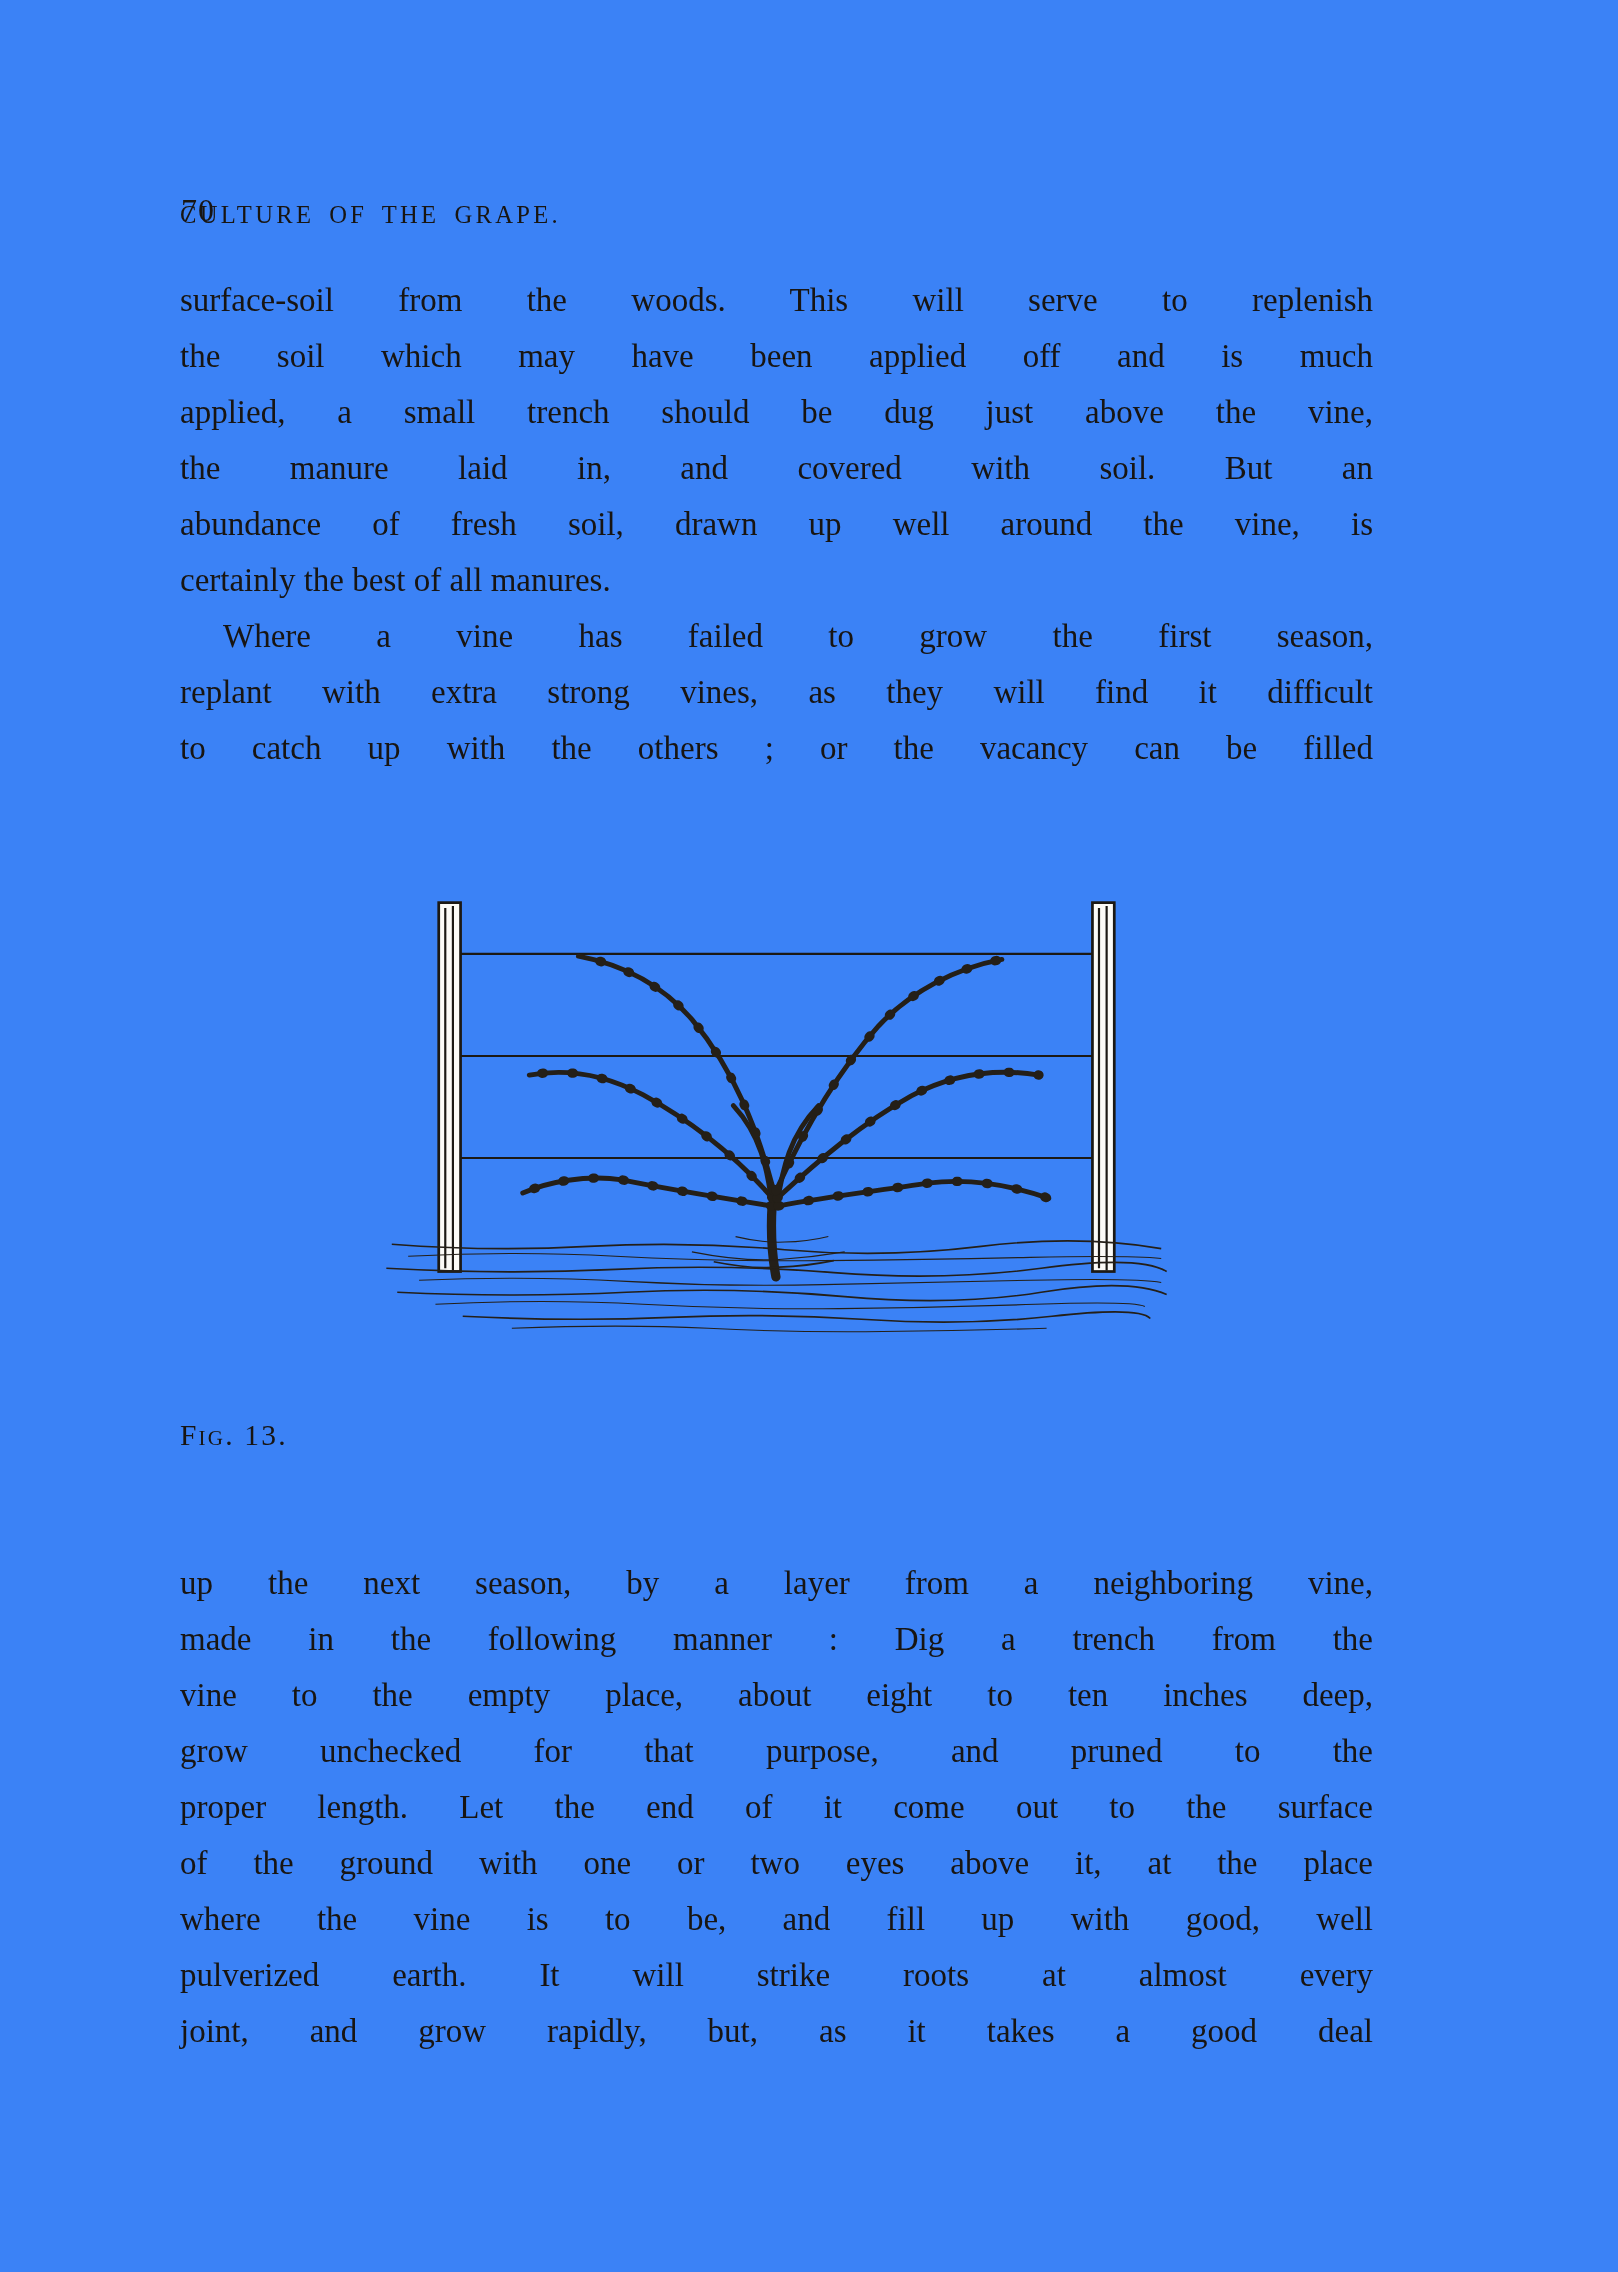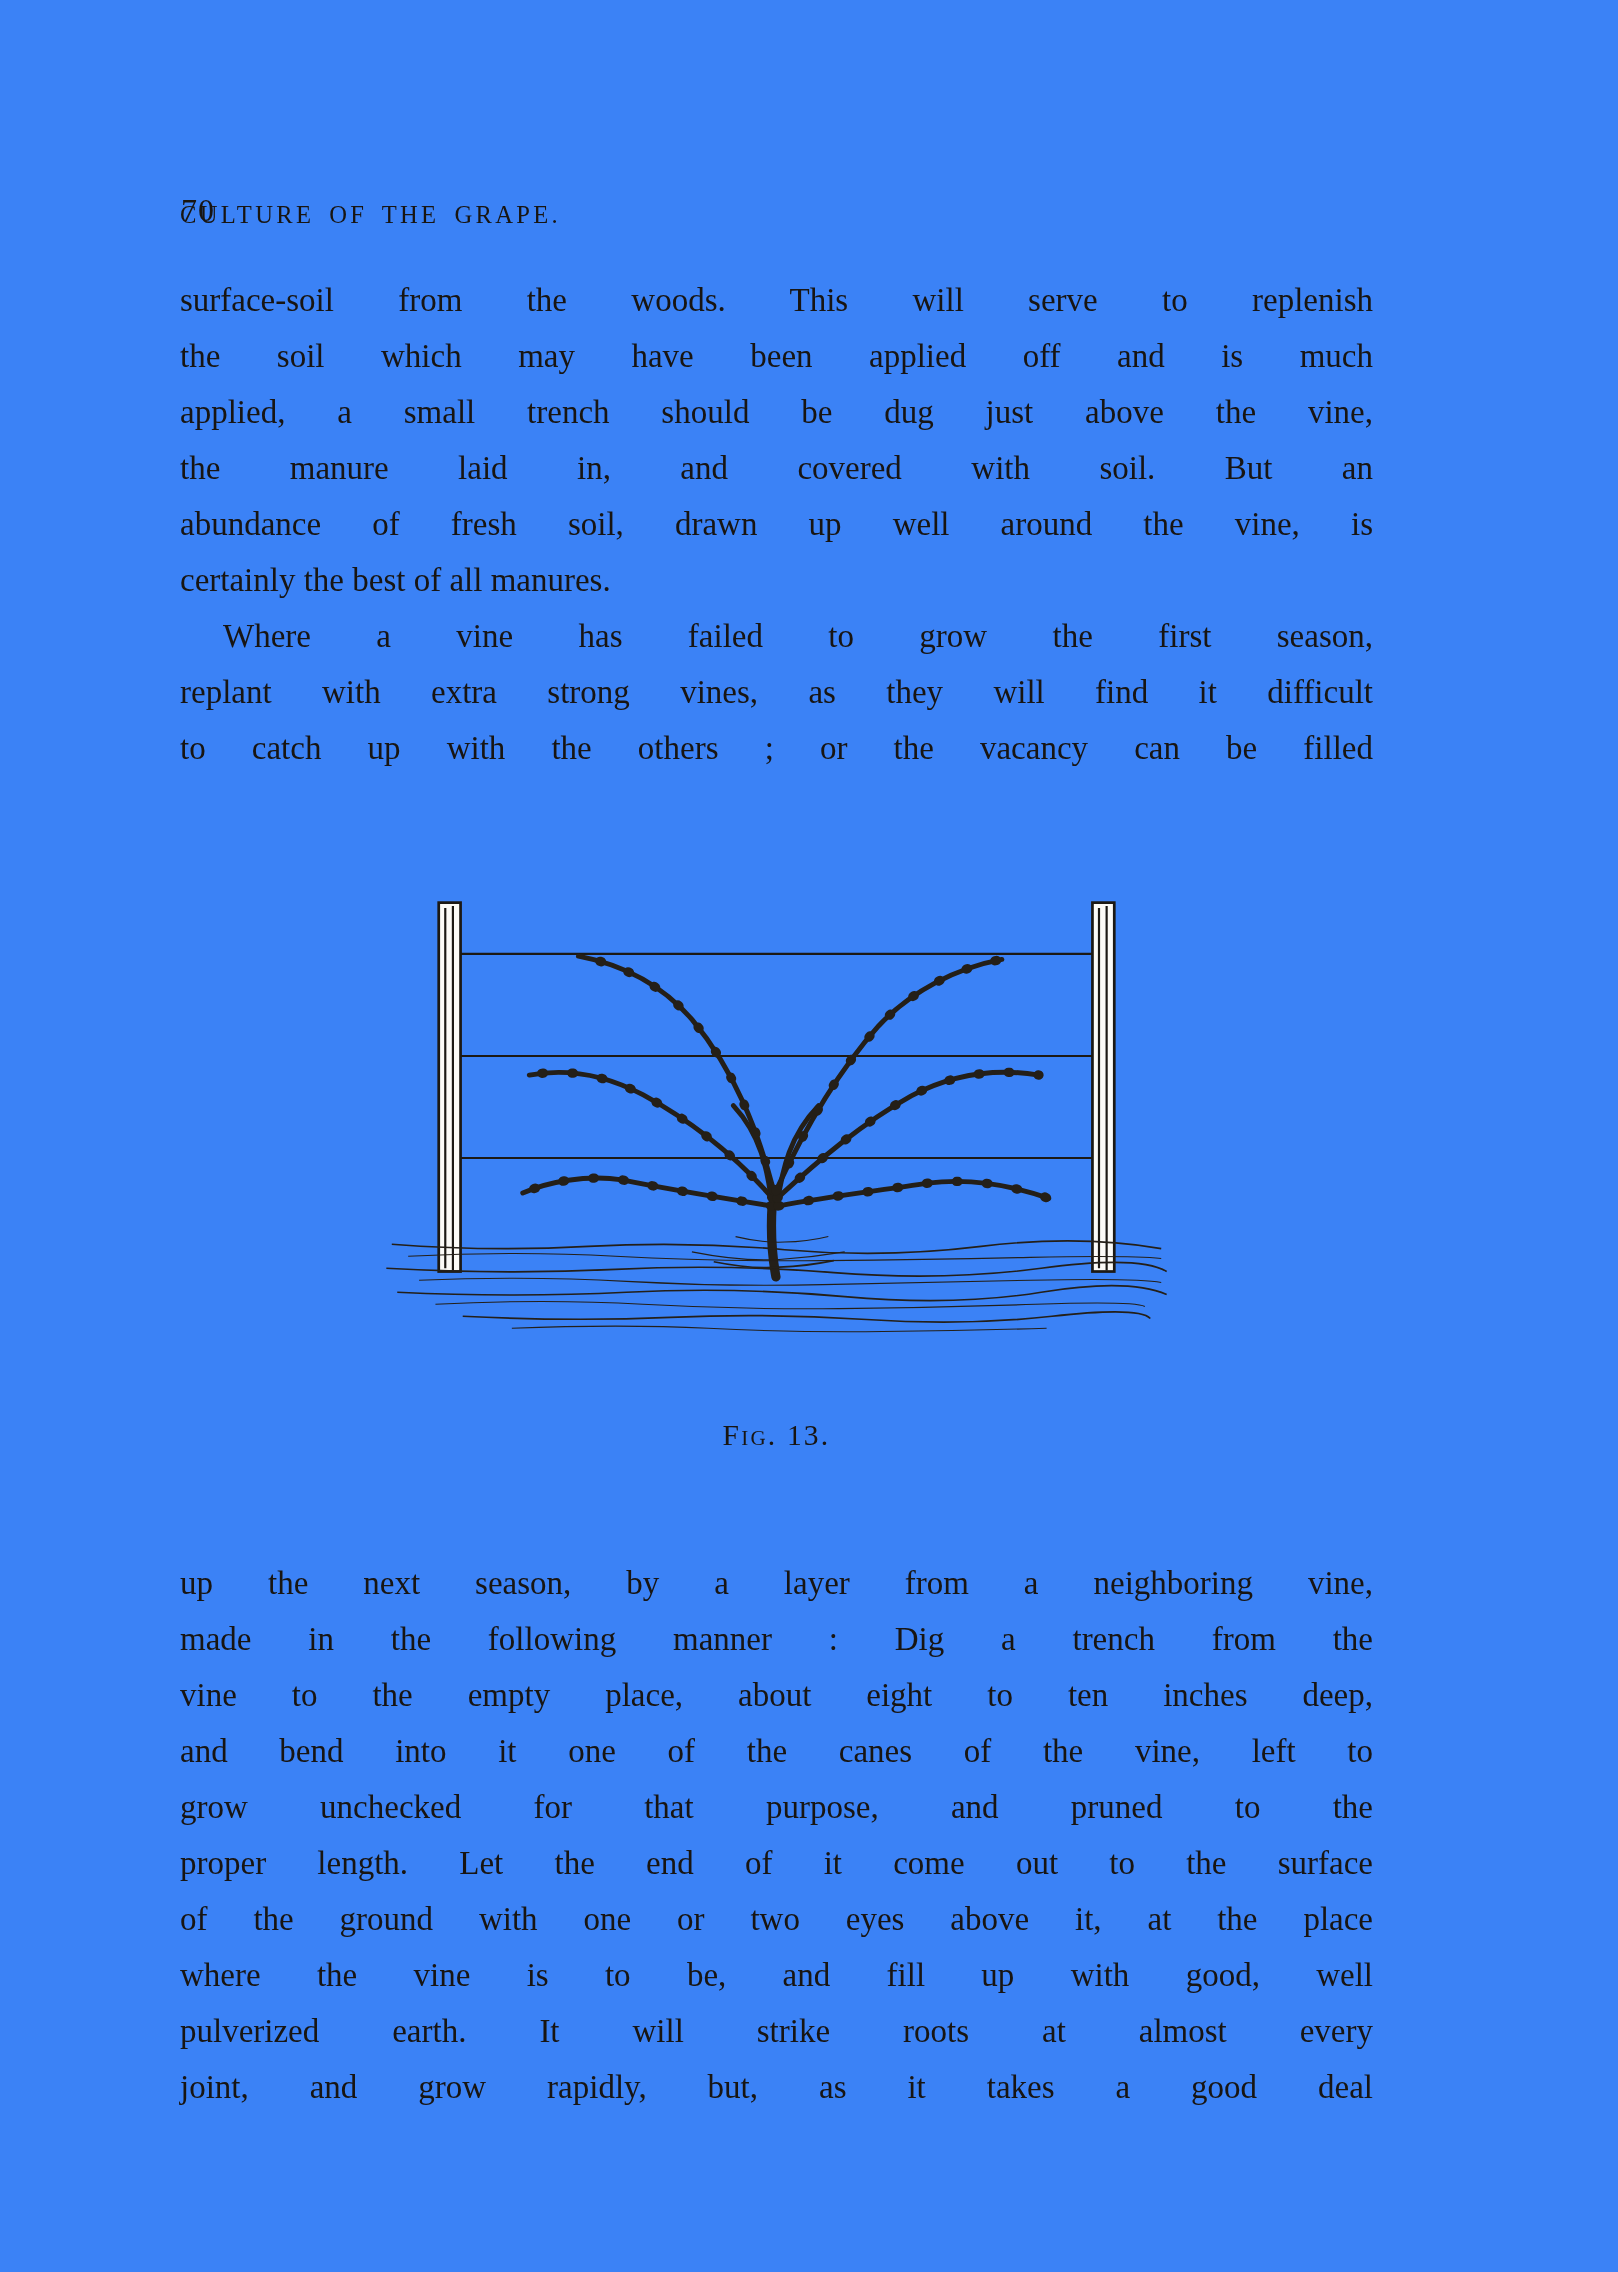--- a/index.html
+++ b/index.html
@@ -44,21 +44,20 @@
   }
   .line.end { text-align-last: left; }
   .line.indent { text-indent: 43px; }
   .figure-wrap {
     margin: 119px auto 0 auto;
     width: 781px;
     height: 442px;
   }
   .figure-caption {
     margin-top: 70px;
-    text-align: center;
     font-size: 29.5px;
     font-variant: small-caps;
     letter-spacing: 2.2px;
   }
   .para3 { margin-top: 92px; }
   svg .wood { stroke: #1c1914; fill: #fcfbf7; }
   svg .wire { stroke: #1c1914; stroke-width: 4; fill: none; }
   svg .cane { stroke: #241f18; stroke-width: 9; fill: none; stroke-linecap: round; }
   svg .trunk { stroke: #241f18; stroke-width: 17; fill: none; stroke-linecap: round; }
   svg .nodes { stroke: #241f18; stroke-width: 17; fill: none; stroke-linecap: round; stroke-dasharray: 3 52; }
@@ -146,21 +145,20 @@
         </g>
       </svg>
     </div>
 
     <div class="figure-caption">Fig. 13.</div>
 
     <div class="para para3">
       <div class="line">up the next season, by a layer from a neighboring vine,</div>
       <div class="line">made in the following manner :  Dig a trench from the</div>
       <div class="line">vine to the empty place, about eight to ten inches deep,</div>
-      <div class="line">and bend into it one of the canes of the vine, left to</div>
       <div class="line">grow unchecked for that purpose, and pruned to the</div>
       <div class="line">proper length.   Let the end of it come out to the surface</div>
       <div class="line">of the ground with one or two eyes above it, at the place</div>
       <div class="line">where the vine is to be, and fill up with good, well</div>
       <div class="line">pulverized earth.  It will strike roots at almost every</div>
       <div class="line">joint, and grow rapidly, but, as it takes a good deal</div>
     </div>
 
   </div>
 </div>

